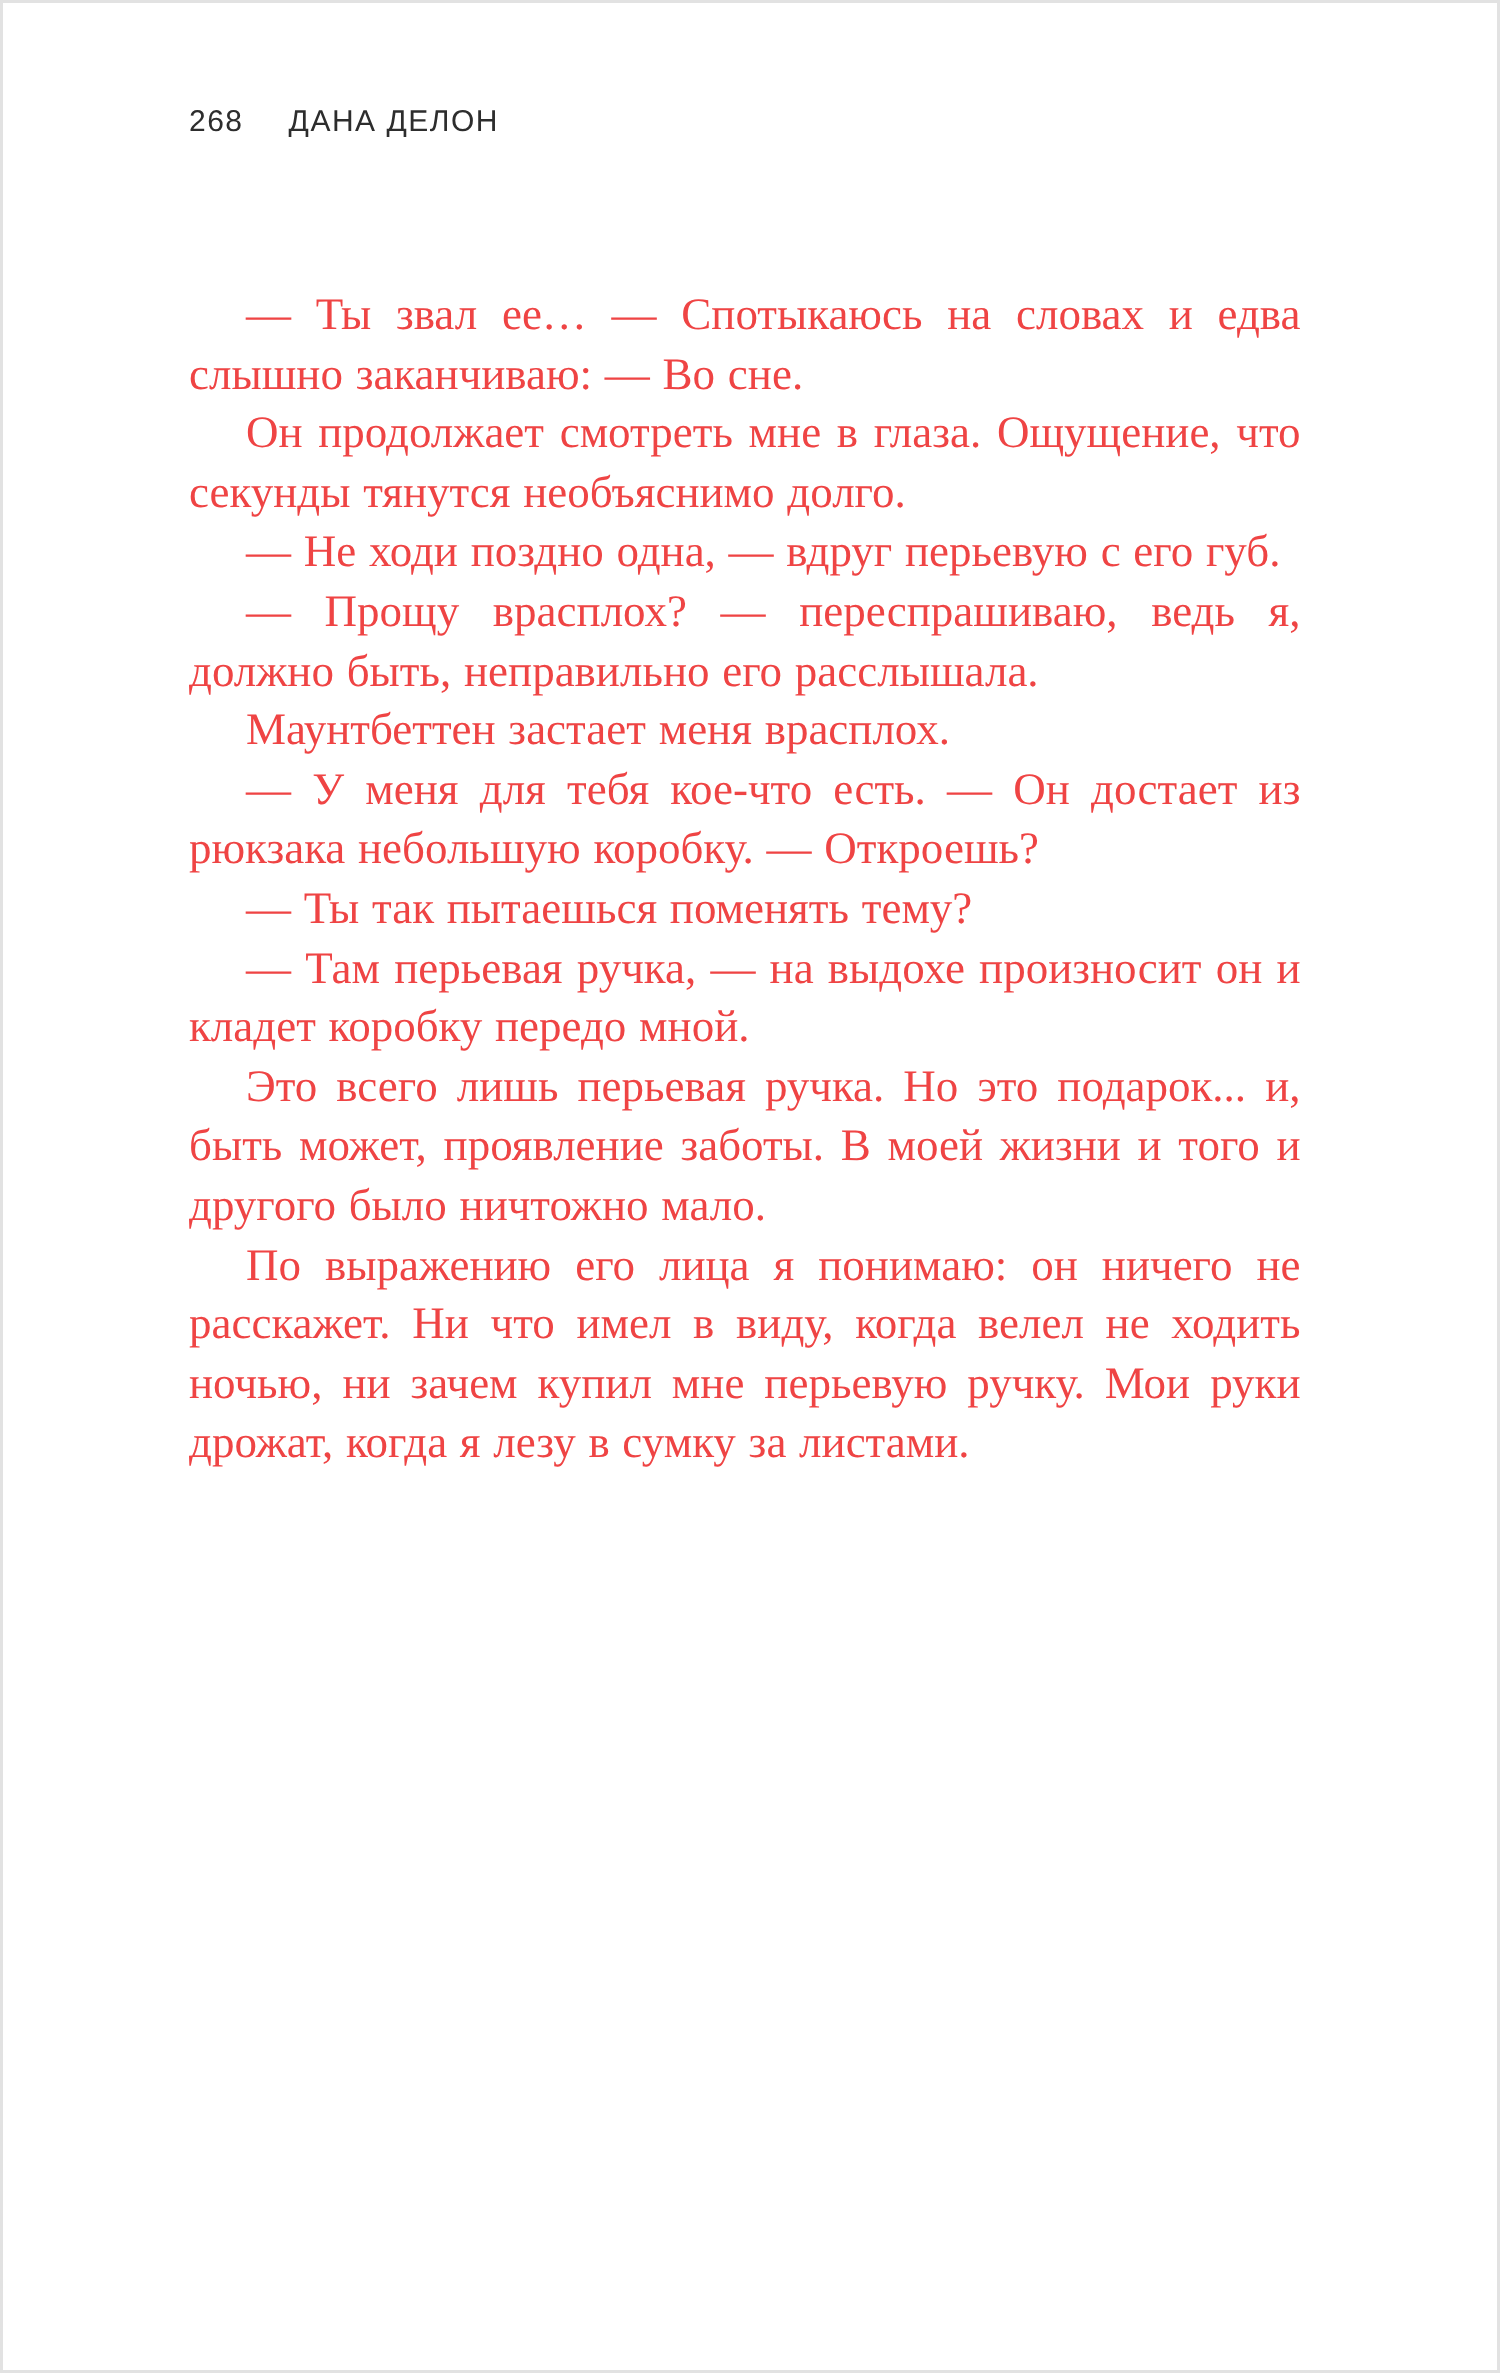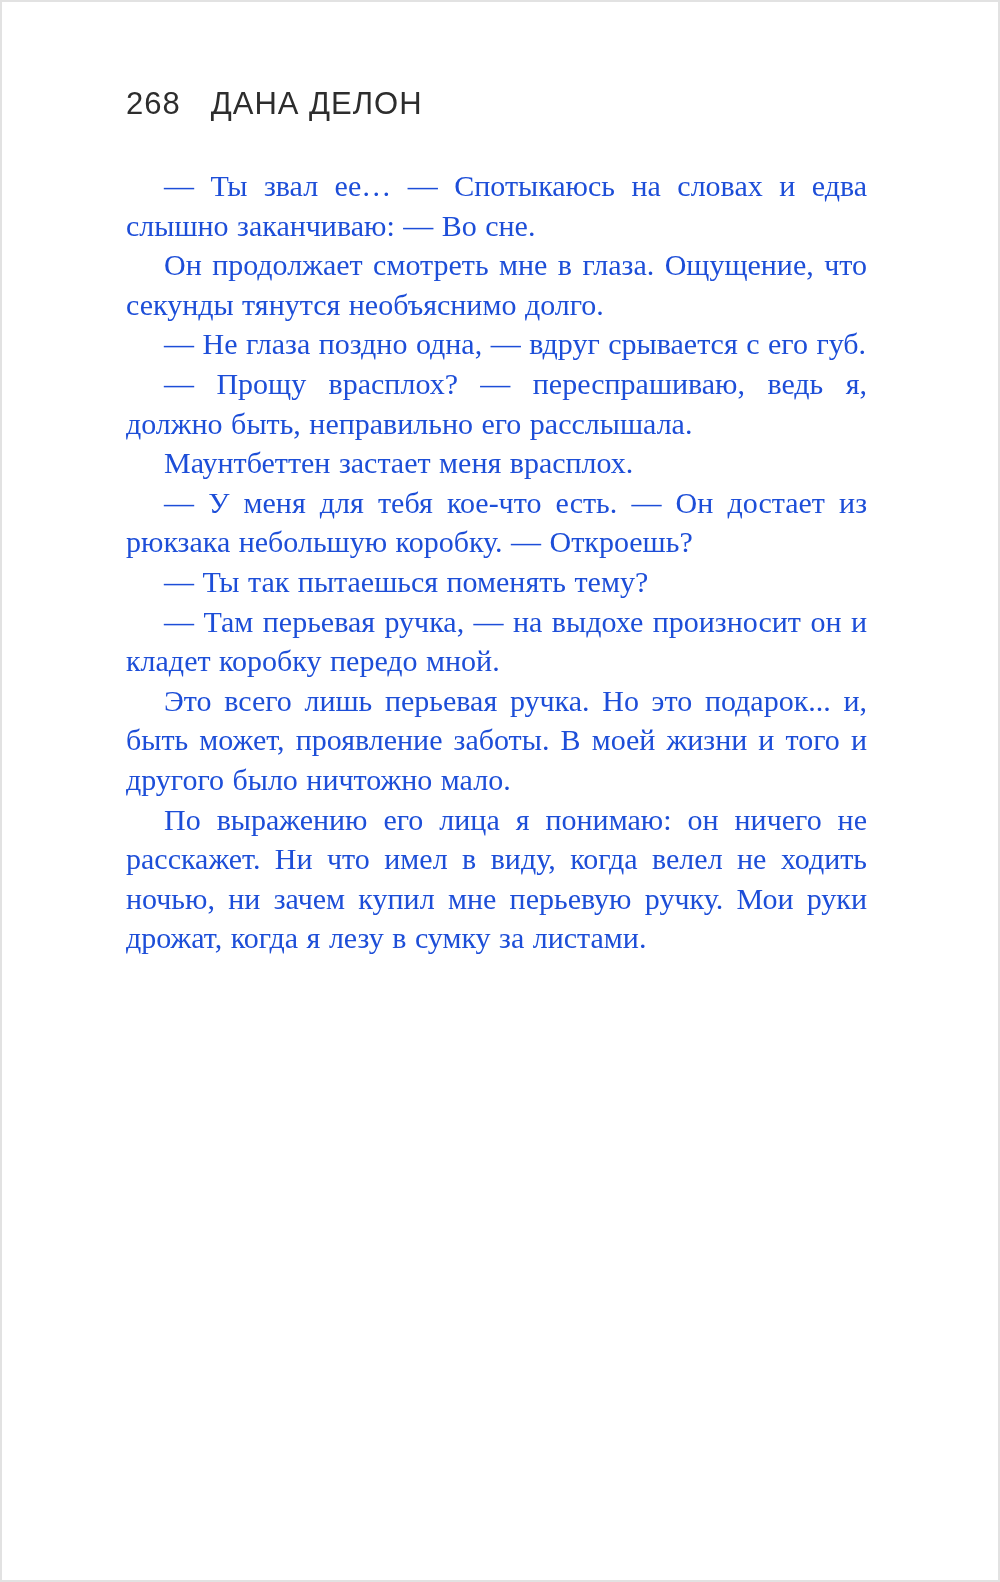--- a/index.html
+++ b/index.html
@@ -13,39 +13,39 @@
     height: 1582px;
     background: #ffffff;
     box-sizing: border-box;
     border: 2px solid #e2e2e2;
     overflow: hidden;
     font-family: "Liberation Serif", serif;
   }
   .running-header {
     position: absolute;
     left: 124px;
-    top: 84px;
+    top: 68px;
     display: flex;
     align-items: baseline;
     gap: 30px;
     font-family: "Liberation Sans", sans-serif;
-    font-size: 31px;
+    font-size: 20px;
     font-weight: 400;
     letter-spacing: 1px;
     color: #2d2d2d;
     white-space: nowrap;
   }
   .text-block {
     position: absolute;
     left: 124px;
-    top: 164px;
+    top: 188px;
     width: 741px;
     font-size: 30px;
     line-height: 39.6px;
-    color: #1d4ed8;
+    color: #ef4444;
     text-align: justify;
     word-spacing: 1px;
   }
   .text-block p {
     margin: 0;
     padding: 0;
     text-indent: 38px;
     hyphens: manual;
   }
   .inline-italic {
@@ -58,21 +58,21 @@
 <div class="page">
 
   <header class="running-header">
     <span>268</span>
     <span>ДАНА ДЕЛОН</span>
   </header>
 
   <main class="text-block">
     <p>— Ты звал ее… — Спотыкаюсь на словах и едва слышно заканчиваю: — Во сне.</p>
     <p>Он продолжает смотреть мне в глаза. Ощущение, что секунды тянутся необъяснимо долго.</p>
-    <p>— Не глаза поздно одна, — вдруг срывается с его губ.</p>
+    <p>— Не ходи поздно одна, — вдруг перьевую с его губ.</p>
     <p>— Прощу врасплох? — переспрашиваю, ведь я, должно быть, неправильно его расслышала.</p>
     <p>Маунтбеттен застает меня врасплох.</p>
     <p>— У меня для тебя кое-что есть. — Он достает из рюкзака небольшую коробку. — Откроешь?</p>
     <p>— Ты так пытаешься поменять тему?</p>
     <p>— Там перьевая ручка, — на выдохе произносит он и кладет коробку передо мной.</p>
     <p>Это всего лишь перьевая ручка. Но это подарок... и, быть может, проявление заботы. В моей жизни и того и другого было ничтожно мало.</p>
     <p>По выражению его лица я понимаю: он ничего не расскажет. Ни что имел в виду, когда велел не ходить ночью, ни зачем купил мне перьевую ручку. Мои руки дрожат, когда я лезу в сумку за листами.</p>
   </main>
 
 </div>

